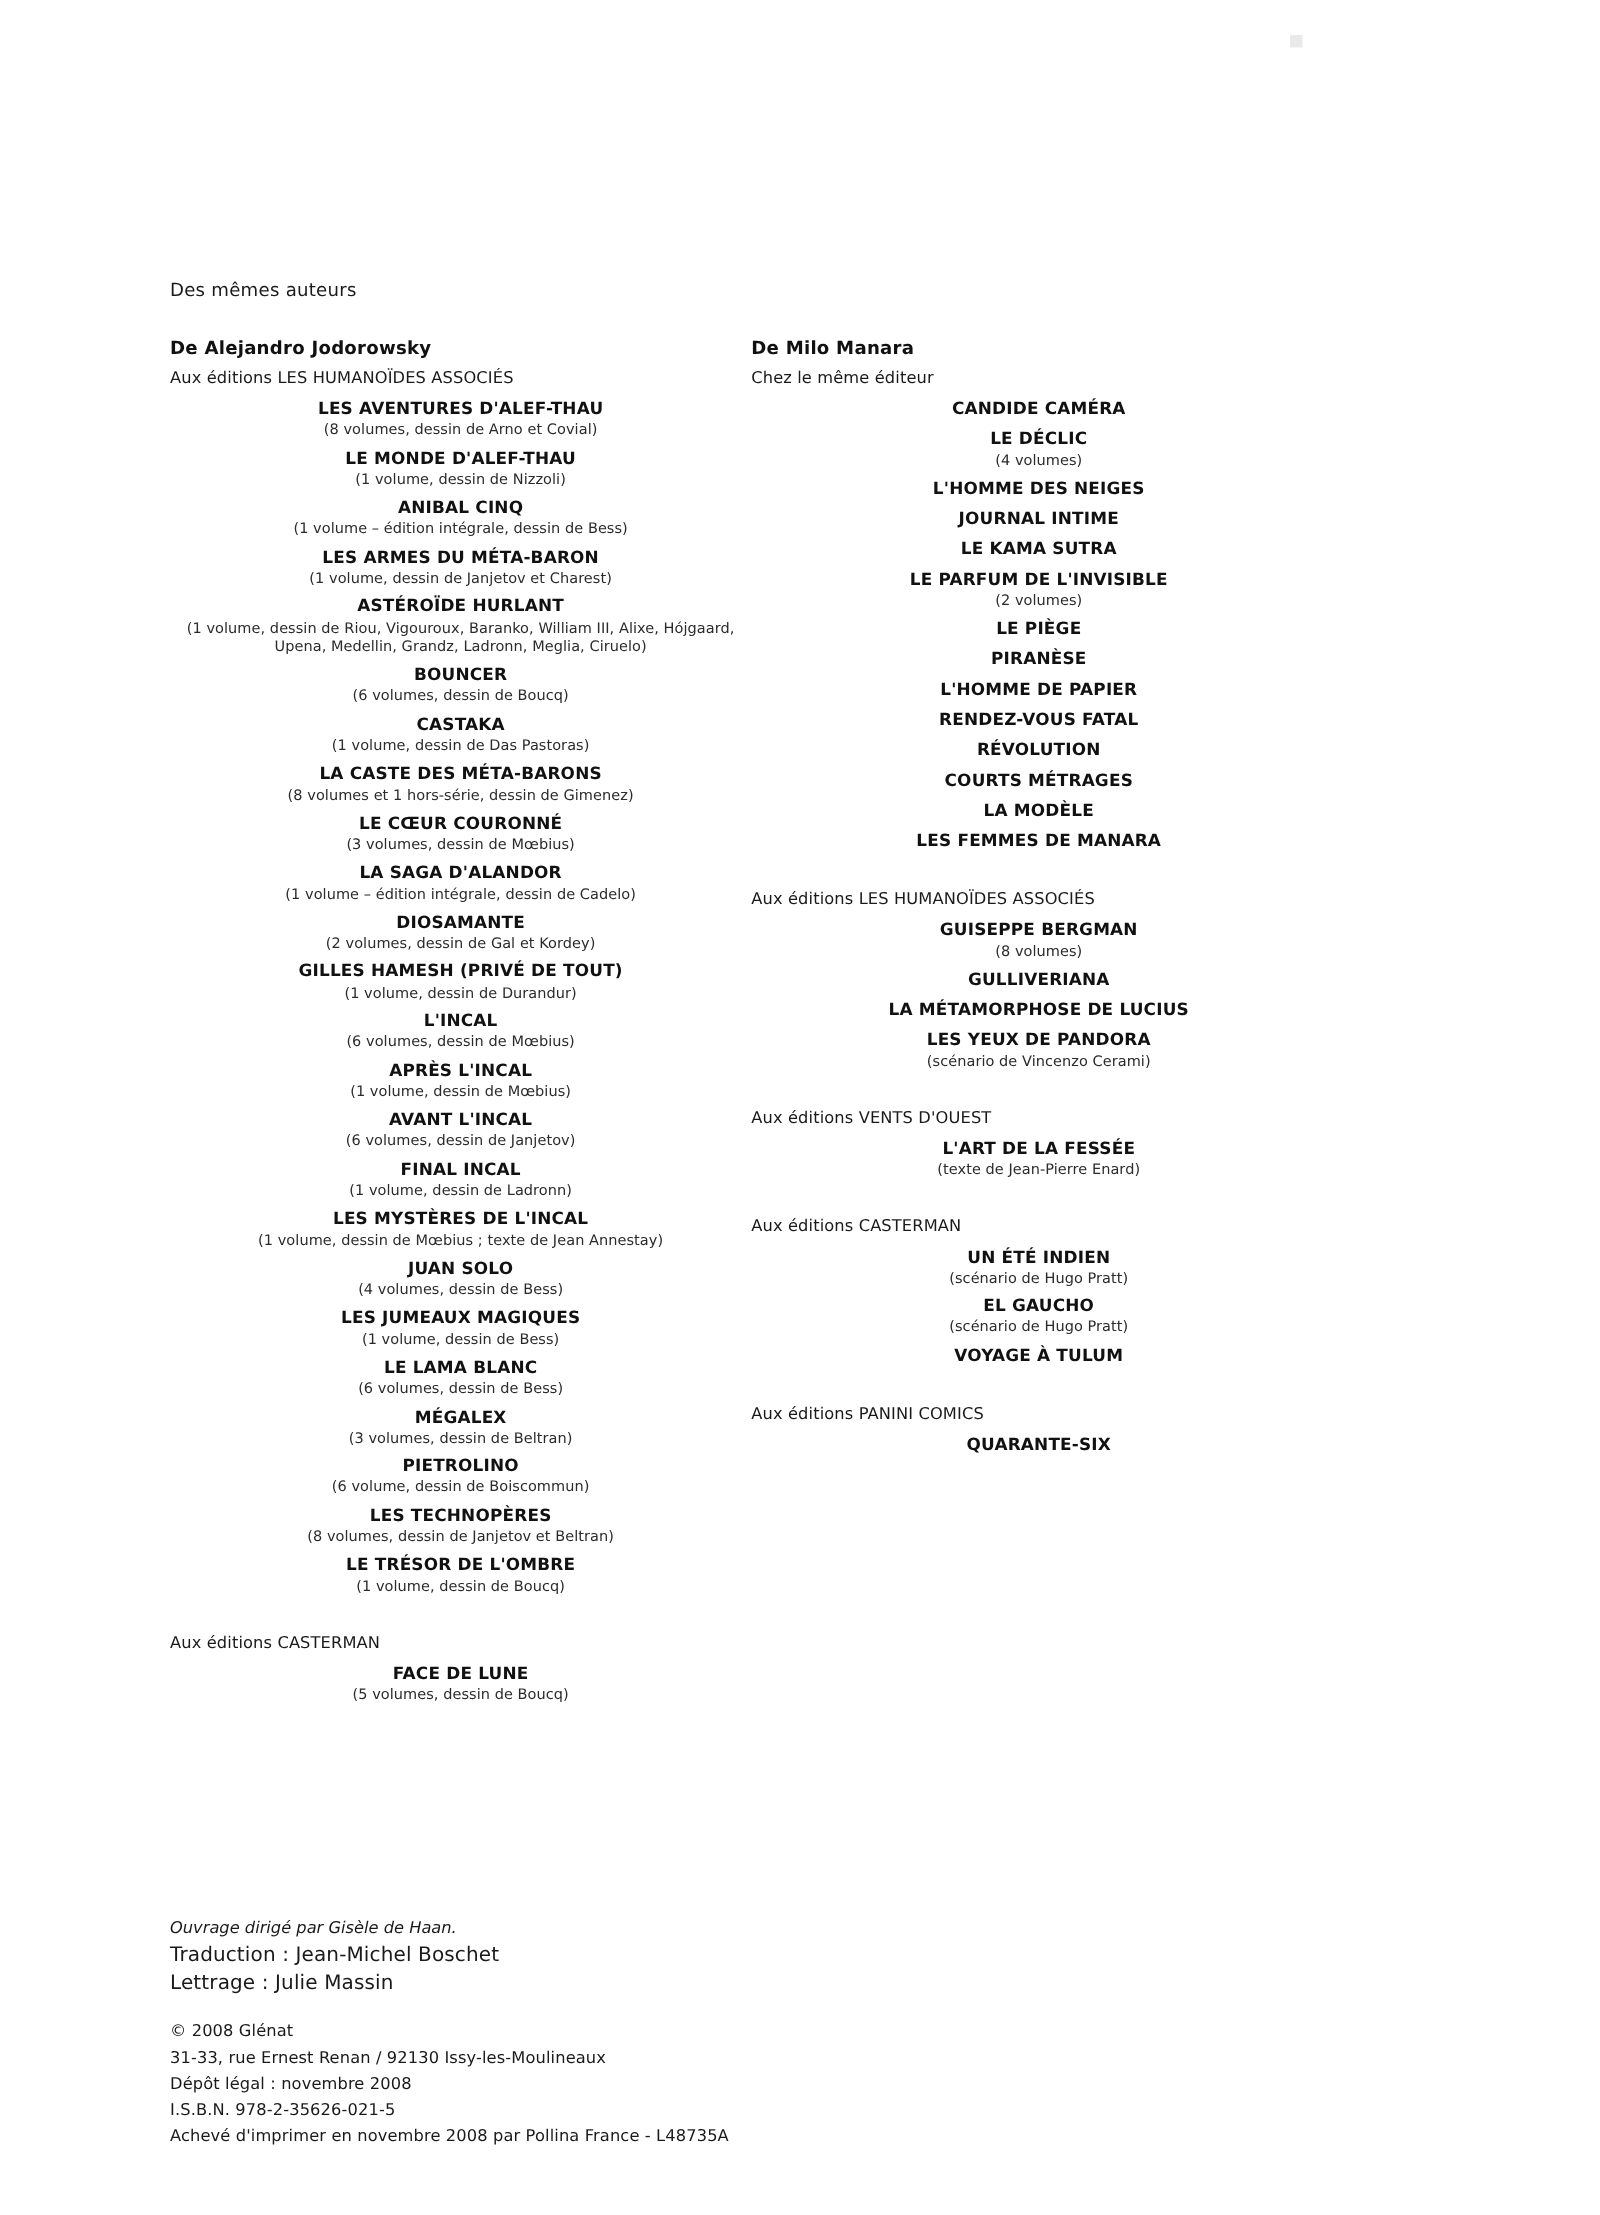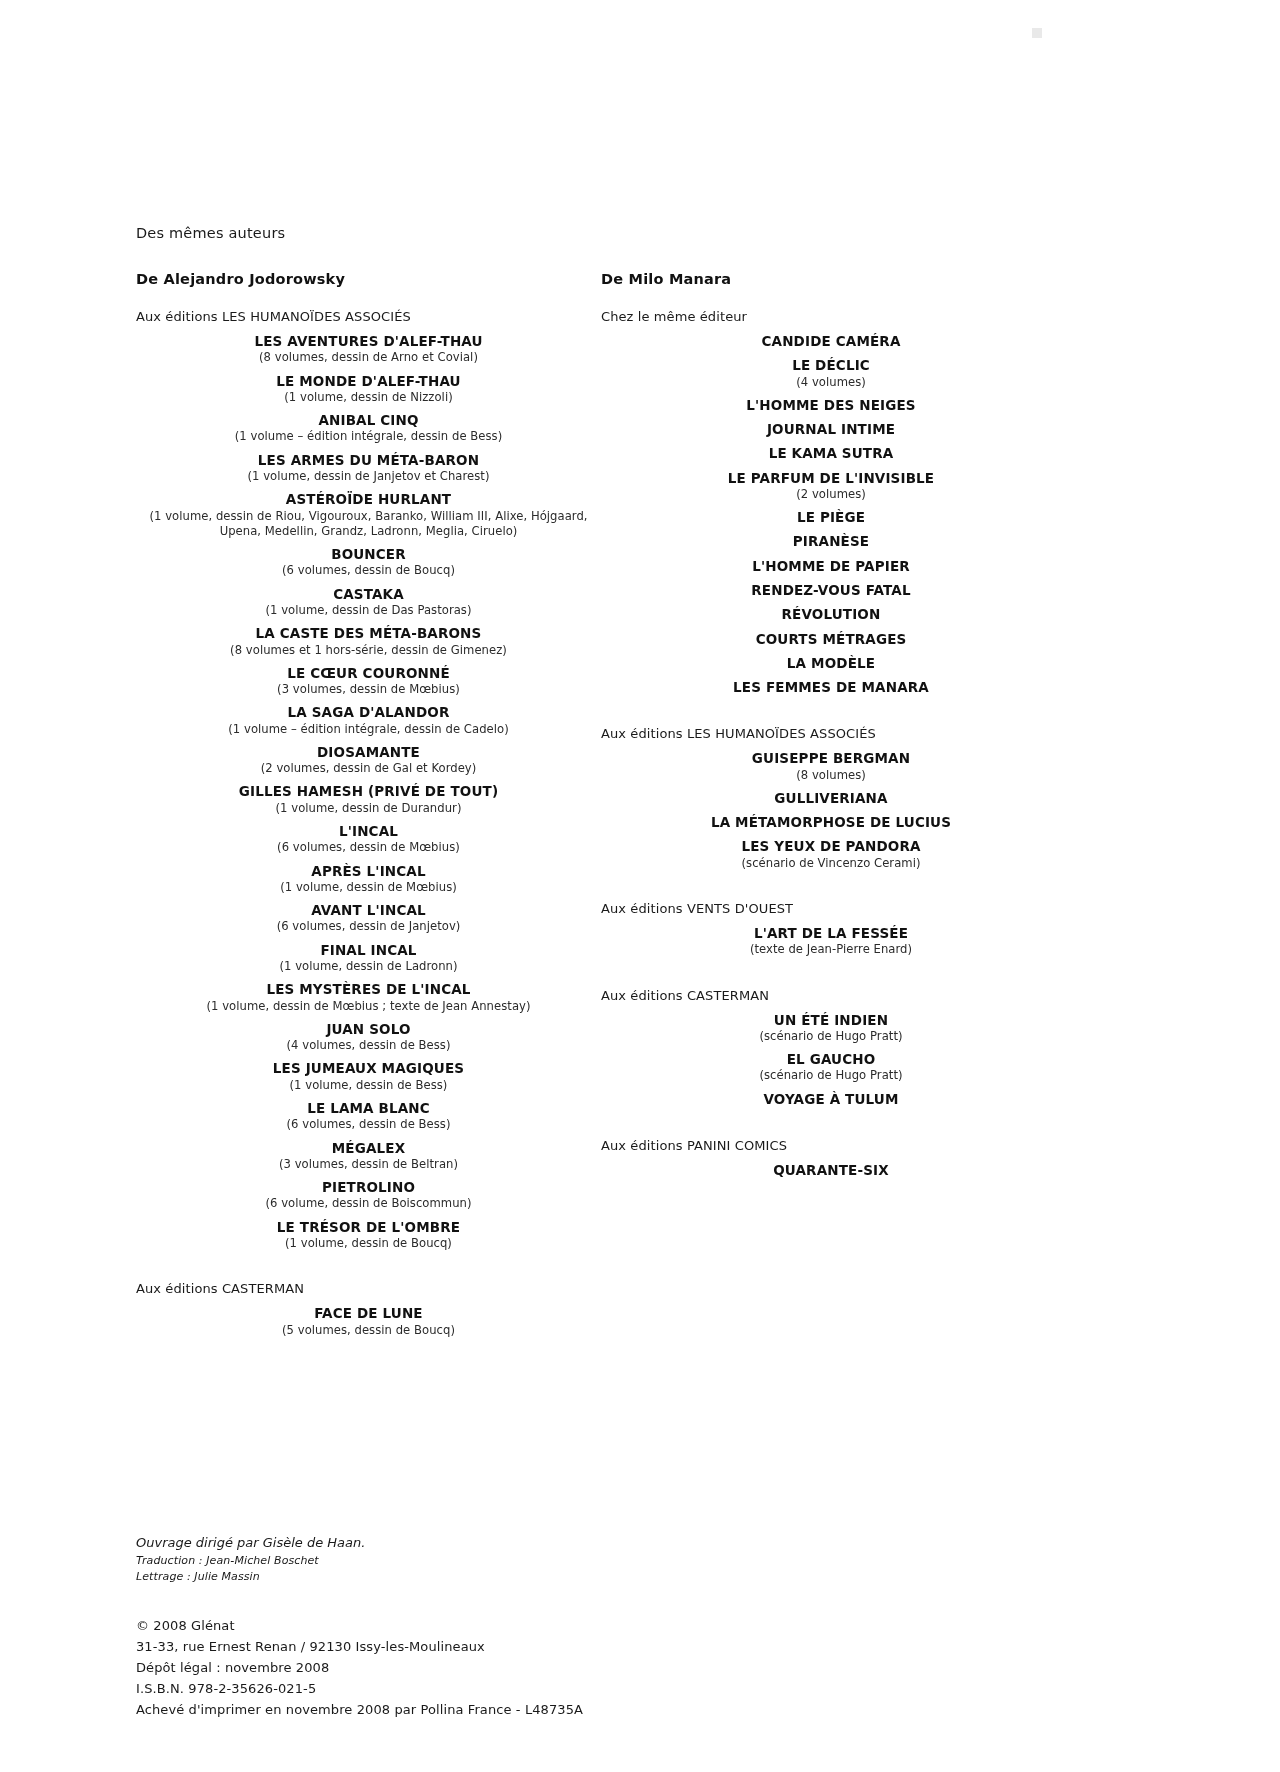--- a/index.html
+++ b/index.html
@@ -39,21 +39,21 @@
     display: flex;
     align-items: flex-start;
   }
   .col-left { width: 465px; }
   .col-right { width: 460px; }
 
   .author-name {
     font-size: 14.5px;
     font-weight: bold;
     letter-spacing: 0.2px;
-    margin: 0 0 22px 0;
+    margin: 0 0 8px 0;
     color: #111;
   }
   .publisher {
     font-size: 13px;
     color: #1a1a1a;
     margin: 0 0 9px 0;
     font-weight: 400;
     letter-spacing: 0.1px;
   }
   .publisher.spaced { margin-top: 30px; }
@@ -83,25 +83,24 @@
     top: 1535px;
     width: 800px;
   }
   .colophon-dir {
     font-size: 13px;
     font-style: italic;
     margin: 0 0 4px 0;
     color: #1a1a1a;
   }
   .colophon-line {
-    font-size: 11px;
+    font-size: 16px;
     margin: 0 0 3px 0;
     color: #1a1a1a;
     letter-spacing: 0.1px;
-    font-style: italic;
   }
   .imprint {
     position: absolute;
     left: 136px;
     top: 1618px;
     width: 800px;
   }
   .imprint-line {
     font-size: 13px;
     margin: 0 0 6px 0;
@@ -214,20 +213,24 @@
               <span class="work-title">LE LAMA BLANC</span>
               <span class="work-detail">(6 volumes, dessin de Bess)</span>
             </div>
             <div class="work">
               <span class="work-title">MÉGALEX</span>
               <span class="work-detail">(3 volumes, dessin de Beltran)</span>
             </div>
             <div class="work">
               <span class="work-title">PIETROLINO</span>
               <span class="work-detail">(6 volume, dessin de Boiscommun)</span>
+            </div>
+            <div class="work">
+              <span class="work-title">LES TECHNOPÈRES</span>
+              <span class="work-detail">(8 volumes, dessin de Janjetov et Beltran)</span>
             </div>
             <div class="work">
               <span class="work-title">LE TRÉSOR DE L'OMBRE</span>
               <span class="work-detail">(1 volume, dessin de Boucq)</span>
             </div>
             <div class="publisher spaced">Aux éditions CASTERMAN</div>
             <div class="work">
               <span class="work-title">FACE DE LUNE</span>
               <span class="work-detail">(5 volumes, dessin de Boucq)</span>
             </div>

